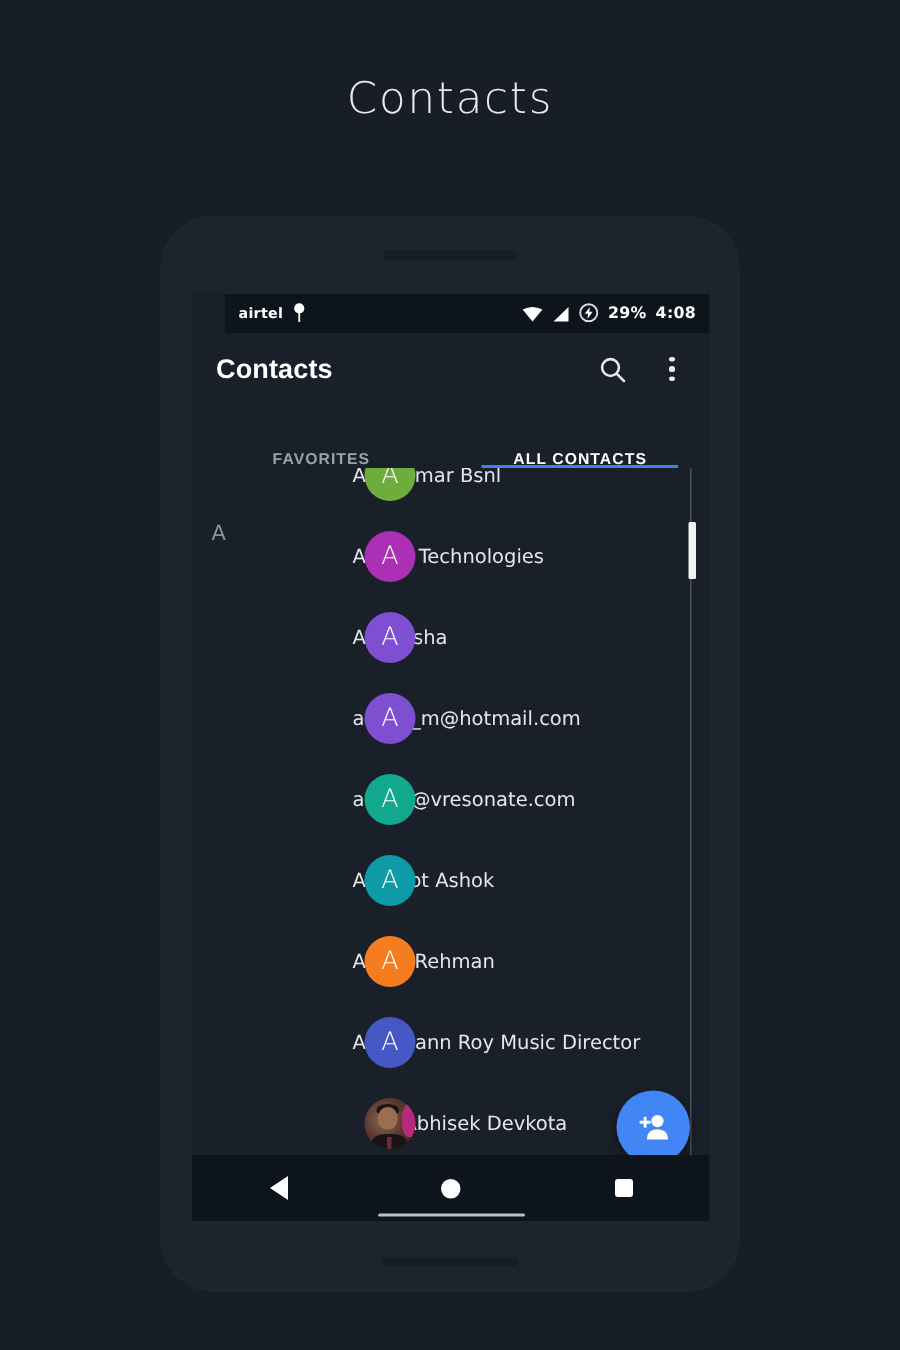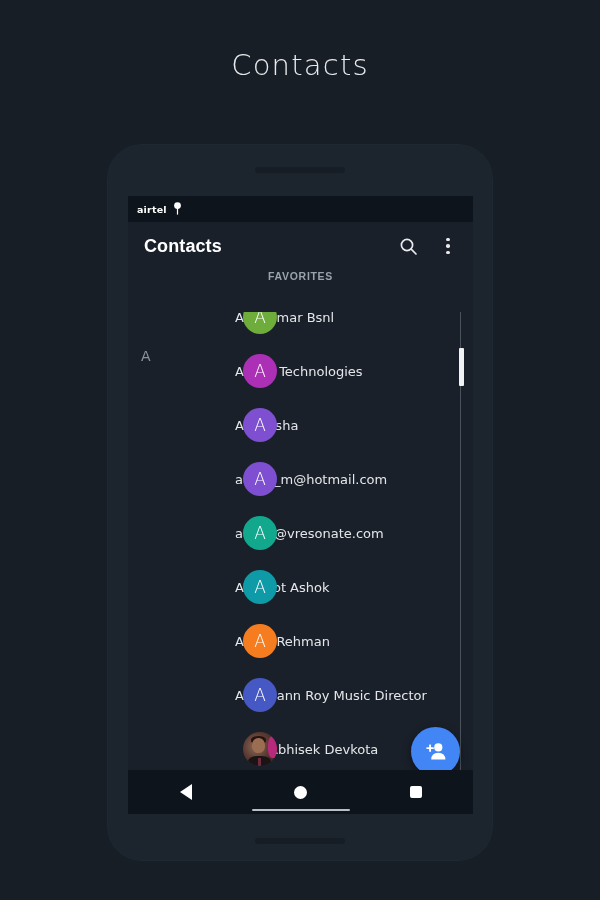--- a/index.html
+++ b/index.html
@@ -65,20 +65,21 @@
 
   
   .statusbar {
     position: relative;
     height: 26px;
     background: #0e141b;
     display: flex;
     align-items: center;
     padding: 0 9px;
     box-sizing: border-box;
+    margin-left: 22px;
   }
   .sb-left {
     display: flex;
     align-items: center;
     gap: 6px;
   }
   .sb-carrier {
     color: #ffffff;
     font-size: 9.5px;
     font-weight: bold;
@@ -149,21 +150,21 @@
   .tabs {
     height: 42px;
     display: flex;
     background: #1a2029;
     position: relative;
     z-index: 3;
   }
   .tab {
     flex: 1;
     display: flex;
-    align-items: flex-start;
+    align-items: flex-end;
     justify-content: center;
     color: #9aa3ad;
     font-size: 10.5px;
     font-weight: bold;
     letter-spacing: 0.7px;
     font-family: "Liberation Sans", sans-serif;
     cursor: pointer;
     position: relative;
   }
   .tab.active { color: #ffffff; }
@@ -384,20 +385,40 @@
   <div class="statusbar">
     <div class="sb-left">
       <span class="sb-carrier">airtel</span>
       <span class="icon-loc">
         <svg width="9" height="13" viewBox="0 0 9 13">
           <circle cx="4.5" cy="3.6" r="3.4" fill="#ffffff"></circle>
           <rect x="3.9" y="5" width="1.2" height="7.6" fill="#ffffff"></rect>
         </svg>
       </span>
     </div>
+    <div class="sb-right">
+      <span class="icon-wifi">
+        <svg width="14" height="11" viewBox="0 0 14 11">
+          <path d="M0.4 2.4 L7 10.4 L13.6 2.4 Q7 -1.2 0.4 2.4 Z" fill="#ffffff"></path>
+        </svg>
+      </span>
+      <span class="icon-signal">
+        <svg width="12" height="11" viewBox="0 0 12 11">
+          <path d="M11 0.6 L11 10.4 L1 10.4 Z" fill="#ffffff"></path>
+        </svg>
+      </span>
+      <span class="icon-batt">
+        <svg width="13" height="13" viewBox="0 0 13 13">
+          <circle cx="6.5" cy="6.5" r="5.7" fill="none" stroke="#d7dade" stroke-width="1.3"></circle>
+          <path d="M7.3 2.6 L3.8 7.2 L6.1 7.2 L5.6 10.6 L9.1 5.9 L6.8 5.9 Z" fill="#ffffff"></path>
+        </svg>
+      </span>
+      <span class="sb-text">29%</span>
+      <span class="sb-text">4:08</span>
+    </div>
   </div>
 
   <div class="appbar">
     <span class="appbar-title">Contacts</span>
     <div class="appbar-actions">
       <div class="icon-btn">
         <svg width="19" height="19" viewBox="0 0 19 19">
           <circle cx="8" cy="8" r="5.6" fill="none" stroke="#e8eaed" stroke-width="1.7"></circle>
           <line x1="12.2" y1="12.2" x2="17" y2="17" stroke="#e8eaed" stroke-width="1.7" stroke-linecap="round"></line>
         </svg>
@@ -409,20 +430,23 @@
             <span></span>
         </div>
       </div>
     </div>
   </div>
 
   <div class="tabs">
     <div class="tab">
       <span>FAVORITES</span>
     </div>
+    <div class="tab active">
+      <span>ALL CONTACTS</span>
+    </div>
   </div>
 
   <div class="list-area">
     <div class="section-letter">A</div>
 
     <div class="contact-list">
       <div class="contact-row">
         <div class="row-inner">
           <div class="avatar" style="background: rgb(110, 172, 59);">
             <span>A</span>

